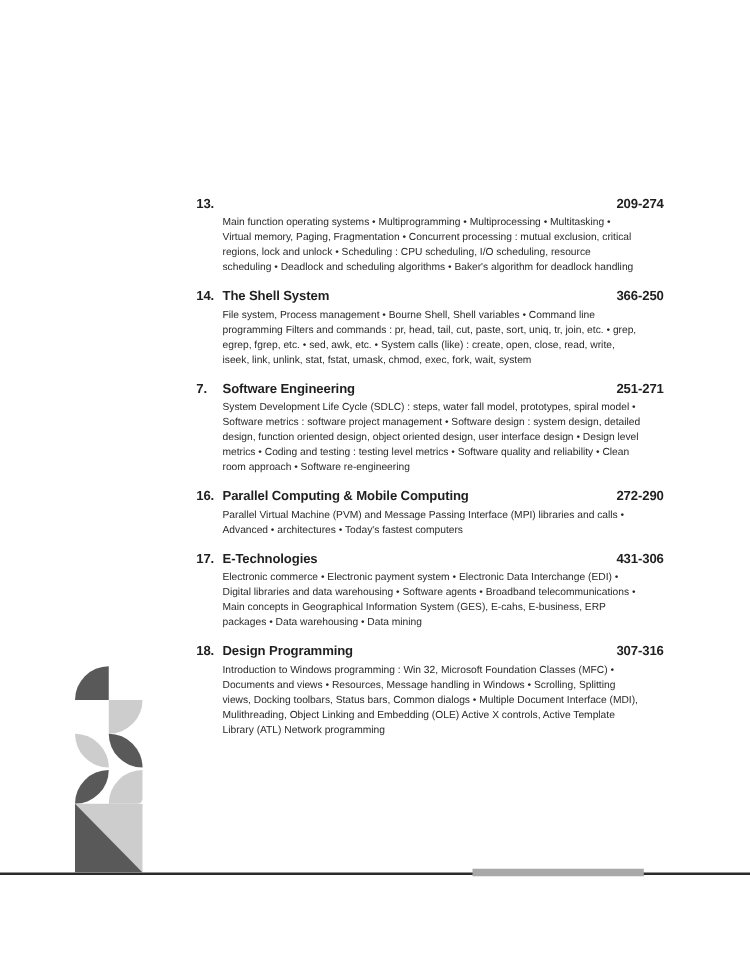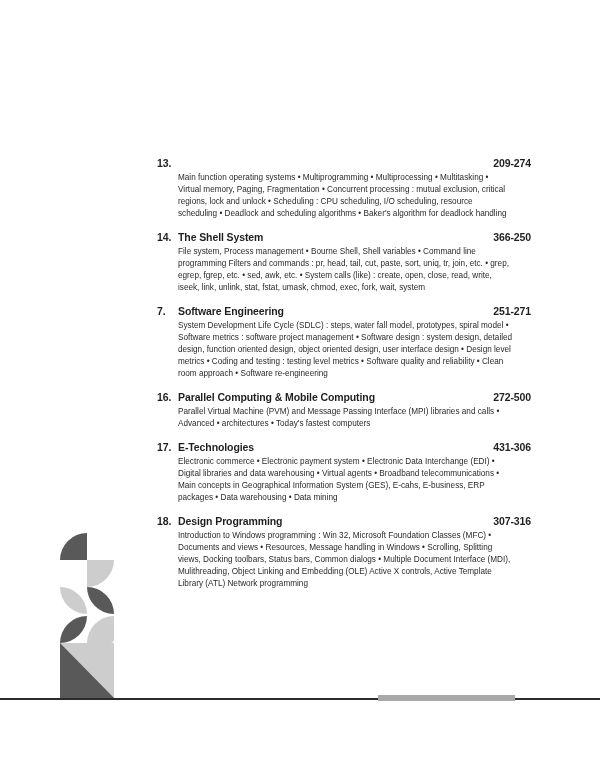--- a/index.html
+++ b/index.html
@@ -134,32 +134,32 @@
       <span class="entry-title">Software Engineering</span>
       <span class="entry-pages">251-271</span>
     </div>
     <div class="entry-body">System Development Life Cycle (SDLC) : steps, water fall model, prototypes, spiral model • Software metrics : software project management • Software design : system design, detailed design, function oriented design, object oriented design, user interface design • Design level metrics • Coding and testing : testing level metrics • Software quality and reliability • Clean room approach • Software re-engineering</div>
   </div>
 
   <div class="entry">
     <div class="entry-head">
       <span class="entry-num">16.</span>
       <span class="entry-title">Parallel Computing &amp; Mobile Computing</span>
-      <span class="entry-pages">272-500</span>
+      <span class="entry-pages">272-290</span>
     </div>
     <div class="entry-body">Parallel Virtual Machine (PVM) and Message Passing Interface (MPI) libraries and calls • Advanced • architectures • Today's fastest computers</div>
   </div>
 
   <div class="entry">
     <div class="entry-head">
       <span class="entry-num">17.</span>
       <span class="entry-title">E-Technologies</span>
       <span class="entry-pages">431-306</span>
     </div>
-    <div class="entry-body">Electronic commerce • Electronic payment system • Electronic Data Interchange (EDI) • Digital libraries and data warehousing • Virtual agents • Broadband telecommunications • Main concepts in Geographical Information System (GES), E-cahs, E-business, ERP packages • Data warehousing • Data mining</div>
+    <div class="entry-body">Electronic commerce • Electronic payment system • Electronic Data Interchange (EDI) • Digital libraries and data warehousing • Software agents • Broadband telecommunications • Main concepts in Geographical Information System (GES), E-cahs, E-business, ERP packages • Data warehousing • Data mining</div>
   </div>
 
   <div class="entry">
     <div class="entry-head">
       <span class="entry-num">18.</span>
       <span class="entry-title">Design Programming</span>
       <span class="entry-pages">307-316</span>
     </div>
     <div class="entry-body">Introduction to Windows programming : Win 32, Microsoft Foundation Classes (MFC) • Documents and views • Resources, Message handling in Windows • Scrolling, Splitting views, Docking toolbars, Status bars, Common dialogs • Multiple Document Interface (MDI), Mulithreading, Object Linking and Embedding (OLE) Active X controls, Active Template Library (ATL) Network programming</div>
   </div>

